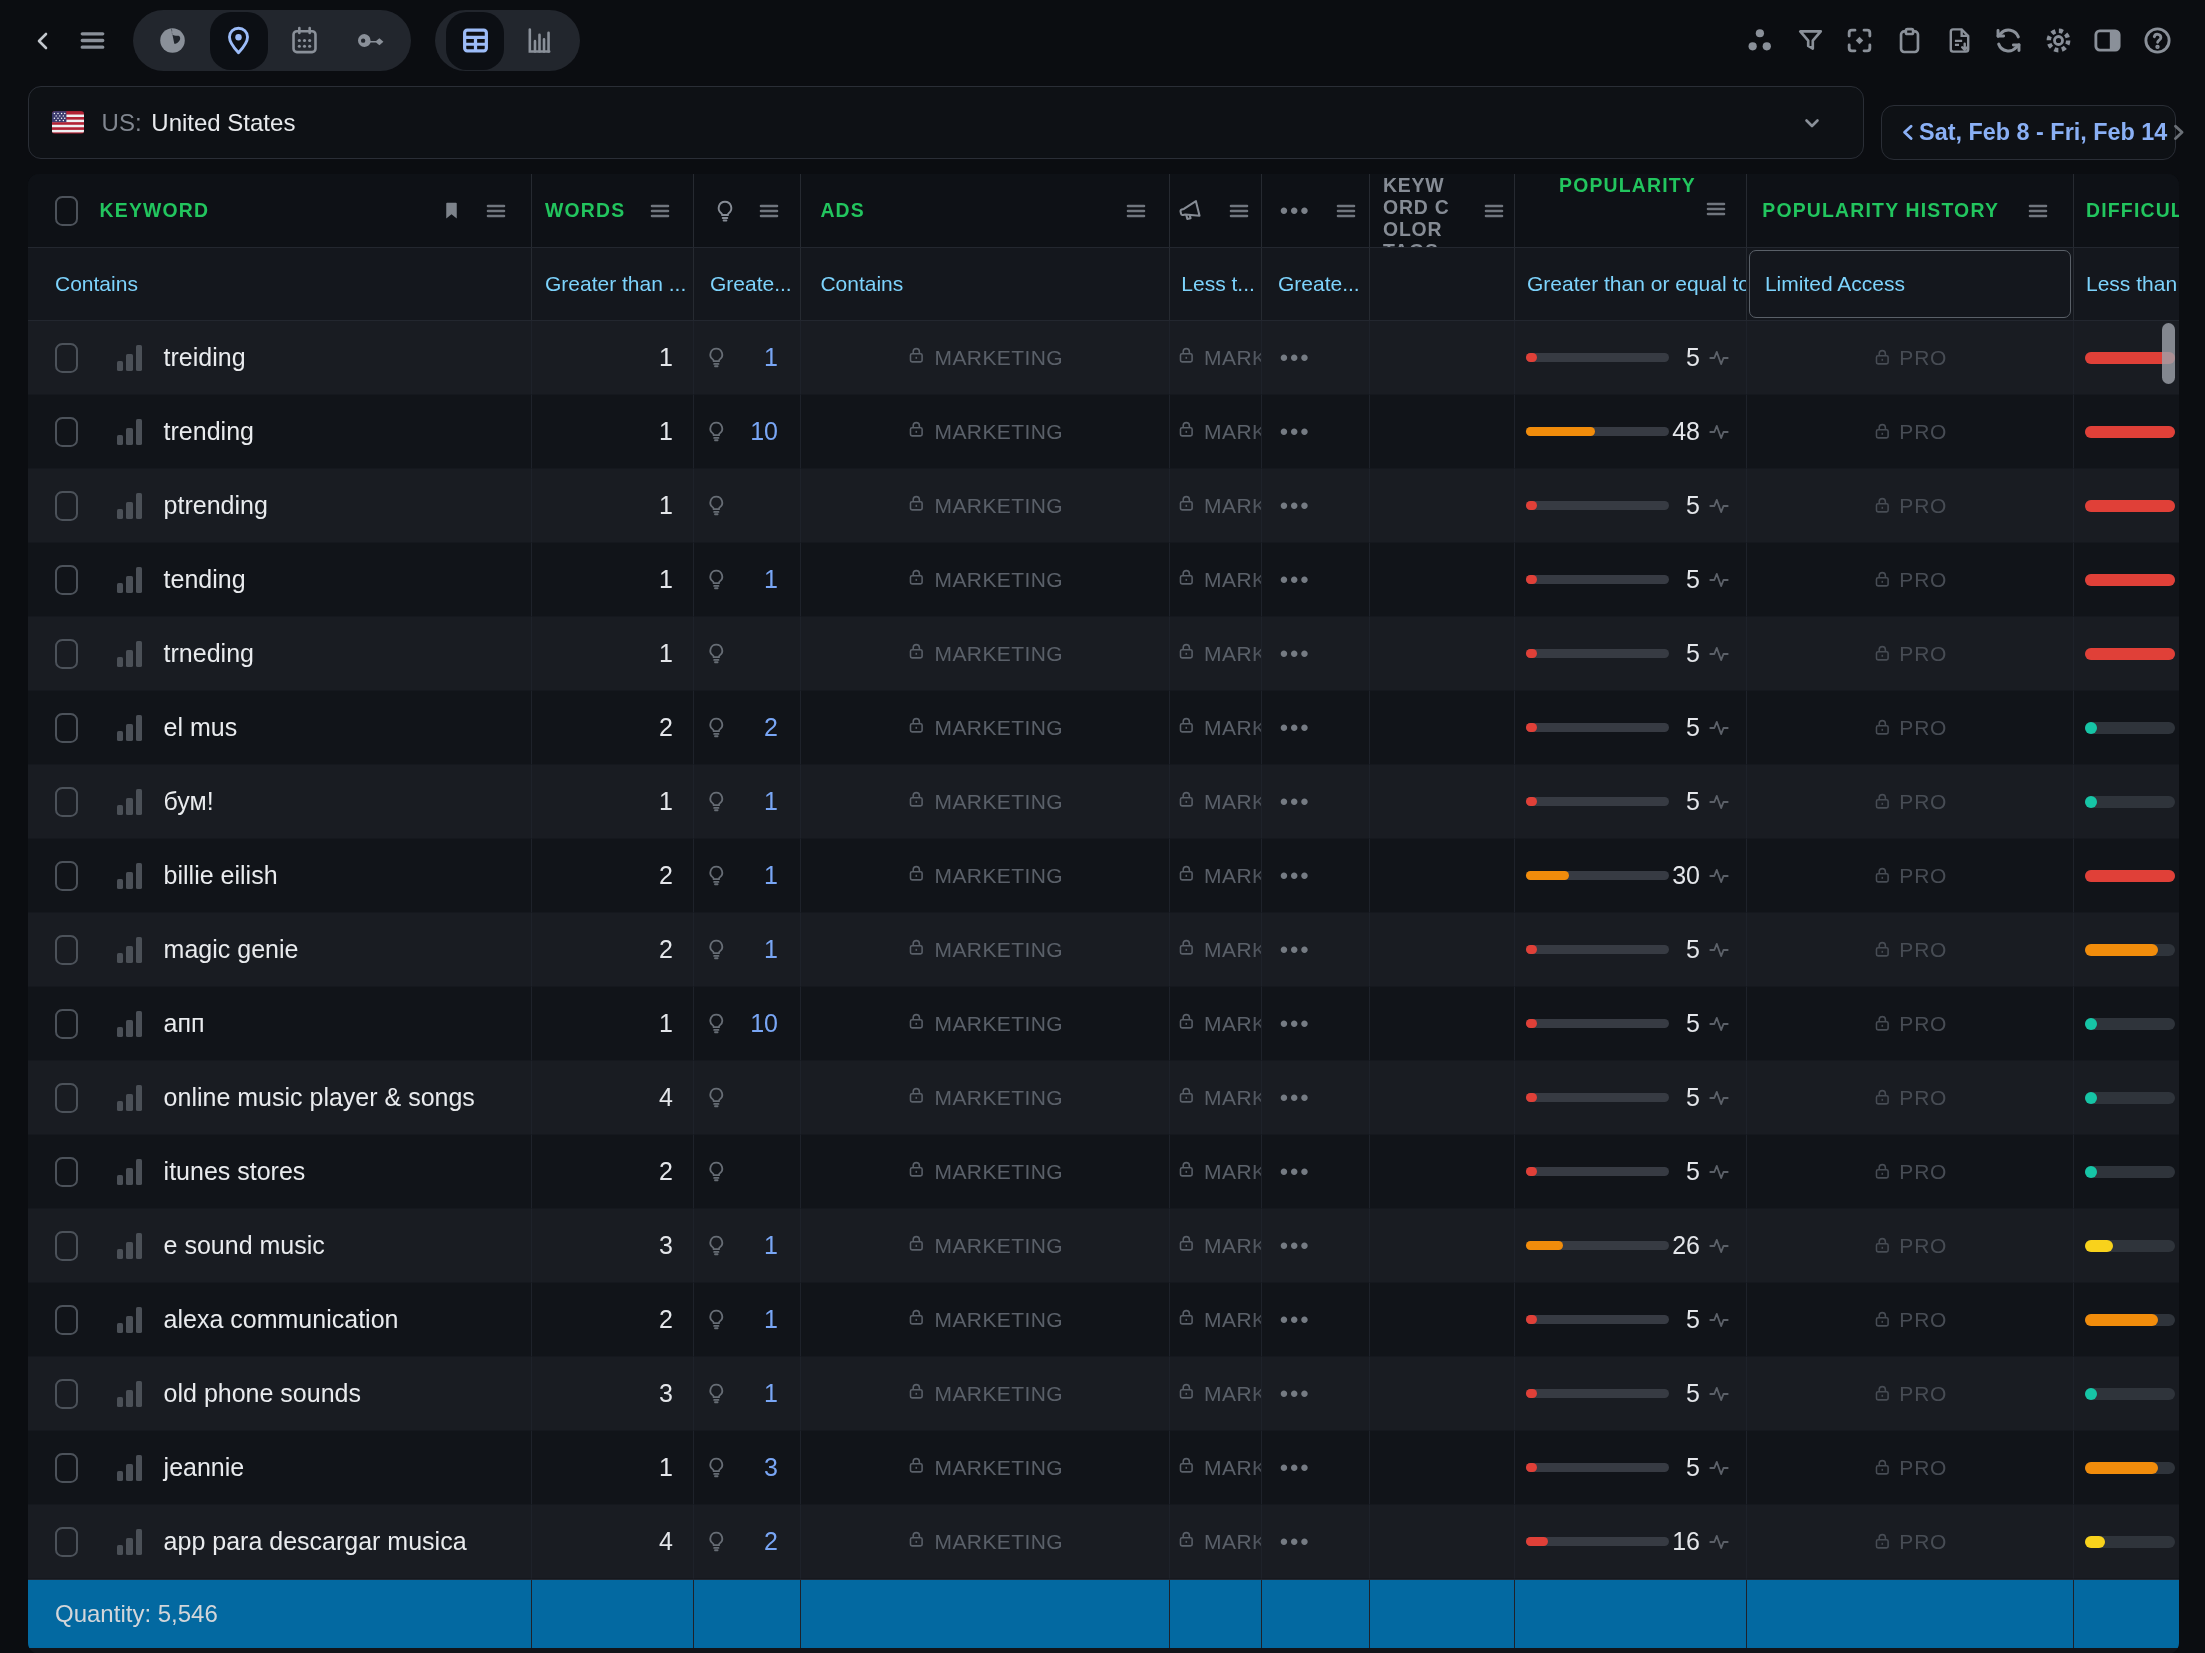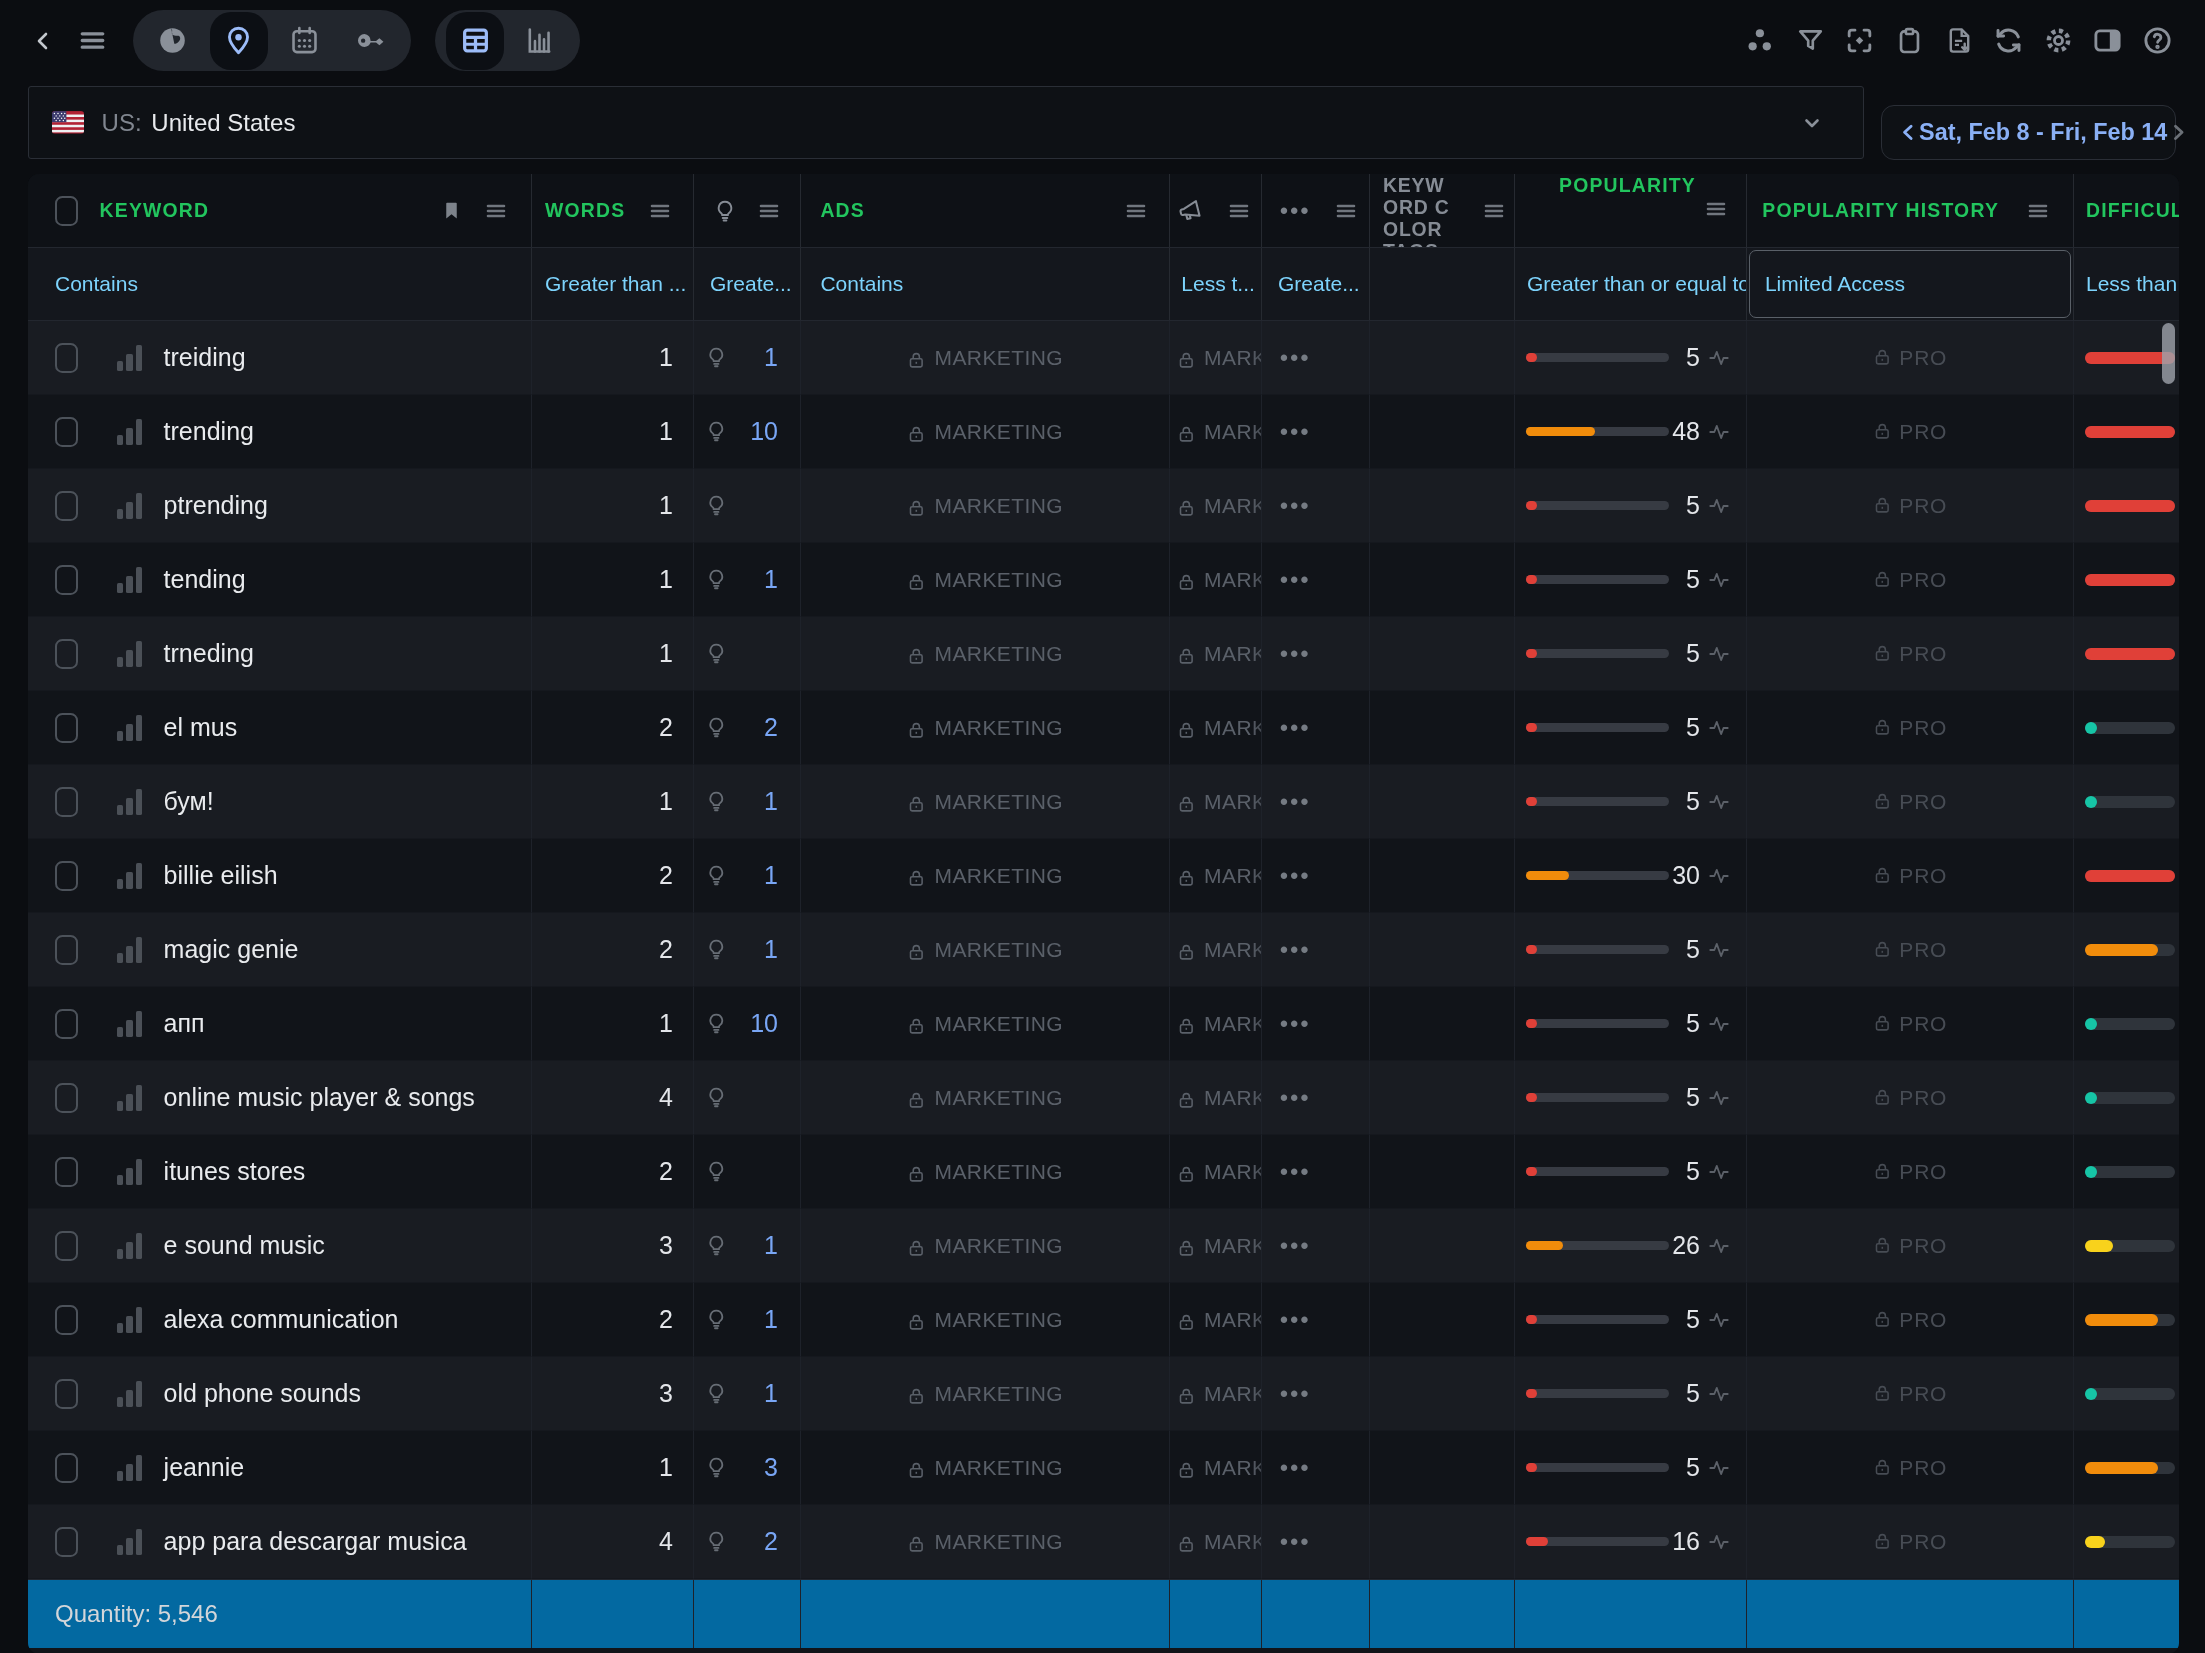--- a/index.html
+++ b/index.html
@@ -25,21 +25,21 @@
   .pill-1 { margin-left:26px; gap:8px; }
   .pill-2 { margin-left:24px; gap:6.5px; }
   .pill .slot { width:58px; height:58px; border-radius:21px; display:flex;
     align-items:center; justify-content:center; color:#8a9099; background:none; border:none; cursor:pointer; }
   .pill .slot.active { background:#0c0f14; color:#9cbcf8; }
   .tb-right { margin-left:auto; display:flex; align-items:center; gap:18.6px; padding-right:32px; }
   .tb-right .tb-btn { width:31px; height:31px; }
 
   
   .country-bar { position:absolute; left:28px; top:86px; width:1836px; height:73px;
-    background:#0e1115; border:1.6px solid #2a2e36; border-radius:3px;
+    background:#0e1115; border:1.6px solid #2a2e36; border-radius:13px;
     display:flex; align-items:center; cursor:pointer; }
   .flag { width:32px; height:22.6px; border-radius:3.2px; overflow:hidden; margin-left:22.6px; flex:0 0 auto; }
   .country-code { color:#80868f; font-size:24px; margin-left:18px; }
   .country-name { color:#e7e9ec; font-size:24px; margin-left:9.7px; font-weight:400; }
   .country-chev { margin-left:auto; margin-right:39px; color:#8a9099; }
   .date-pill { position:absolute; left:1881px; top:105px; width:295px; height:55px;
     background:#0e1115; border:1.6px solid #2a2e36; border-radius:13px;
     display:flex; align-items:center; justify-content:space-between; padding:0 14.5px; }
   .date-label { color:#8ab0f5; font-size:23.4px; font-weight:600; white-space:nowrap; }
   .date-prev { color:#8ab0f5; background:none; border:none; cursor:pointer; display:flex; }
@@ -101,21 +101,21 @@
     background:none; border:none; cursor:pointer; }
   .rankicon i { display:block; width:6.5px; background:#4b5057; border-radius:1.6px; }
   .rankicon .b1 { height:10.5px; } .rankicon .b2 { height:17px; } .rankicon .b3 { height:26px; }
   .kw { margin-left:21px; font-size:25px; color:#e9ebee; white-space:nowrap; }
 
   .c-words { justify-content:flex-end; padding-right:20px; font-size:25px; color:#e4e6ea; }
   .c-sugg { padding-left:10.5px; }
   .bulbicon { color:#676d75; }
   .suggval { flex:1; text-align:right; padding-right:22px; font-size:25px; color:#79a6f5; font-weight:500; }
 
-  .lockwrap { display:flex; align-items:flex-end; gap:9px; color:#5a6069; font-size:21px;
+  .lockwrap { display:flex; align-items:flex-start; gap:9px; color:#5a6069; font-size:21px;
     letter-spacing:0.4px; white-space:nowrap; }
   .c-ads { justify-content:center; }
   .c-mega { padding-left:6.5px; }
   .c-mega .lockwrap { -webkit-mask-image:linear-gradient(90deg,#000 62%,transparent 97%);
     mask-image:linear-gradient(90deg,#000 62%,transparent 97%); }
   .c-dots { padding-left:18px; }
   .rowdots { color:#757b83; font-size:22.6px; letter-spacing:2.4px; font-weight:700; background:none; border:none; cursor:pointer; }
 
   .c-pop { padding:0 16px 0 10.5px; }
   .ptrack { width:143px; height:9px; border-radius:4.8px; background:#373b43; position:relative; flex:0 0 auto; }

